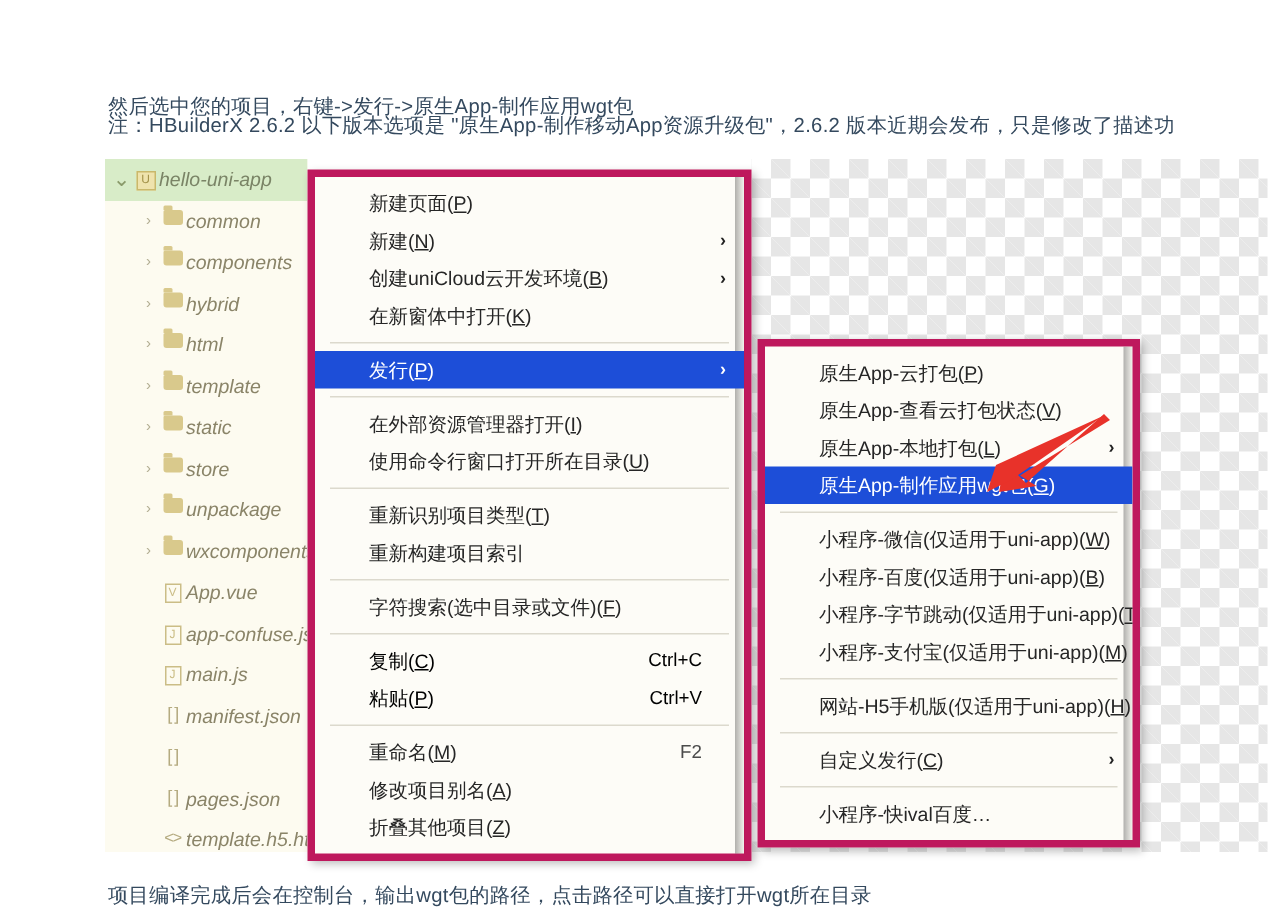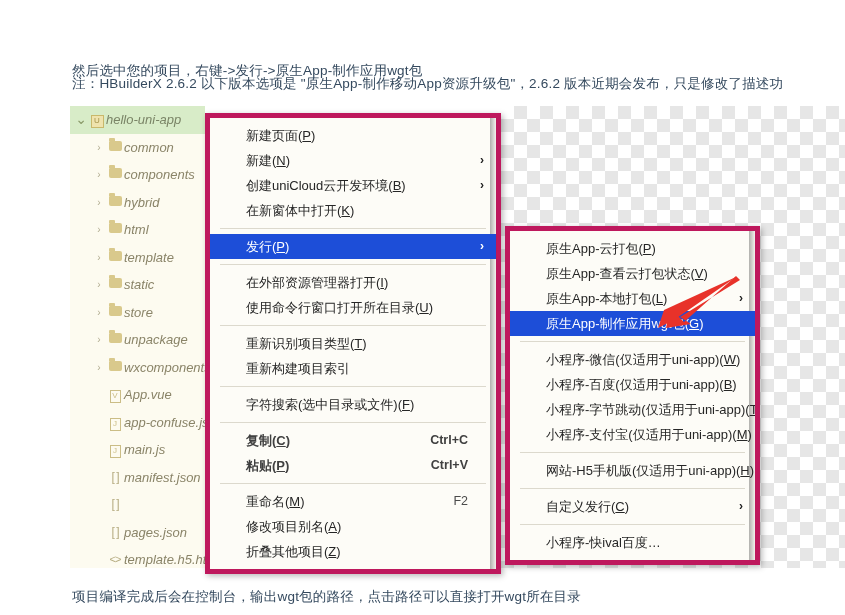--- a/index.html
+++ b/index.html
@@ -95,21 +95,21 @@
     white-space:nowrap;
     color:#262626;
     display:flex;align-items:center;
   }
   .menu-item .mi-label{flex:1 1 auto;}
   .menu-item .mi-accel{
     color:#4b4b4b;font-size:12.5px;
     flex:0 0 auto;
   }
   .menu-item.disabled .mi-label,
-  .menu-item.disabled .mi-accel{color:#404040;font-weight:bold;}
+  .menu-item.disabled .mi-accel{color:#000000;}
   .menu-item.highlight{background:#1d4ed8;color:#ffffff;}
   .menu-item.highlight .mi-label{color:#ffffff;}
   .menu-item .arrow{
     position:absolute;right:12px;top:0;height:25px;line-height:25px;
     font-size:12px;color:#222;font-weight:bold;
   }
   .menu-item.highlight .arrow{color:#fff;}
   .menu-sep{
     height:1px;background:#dcd9cd;margin:5px 10px;
   }

